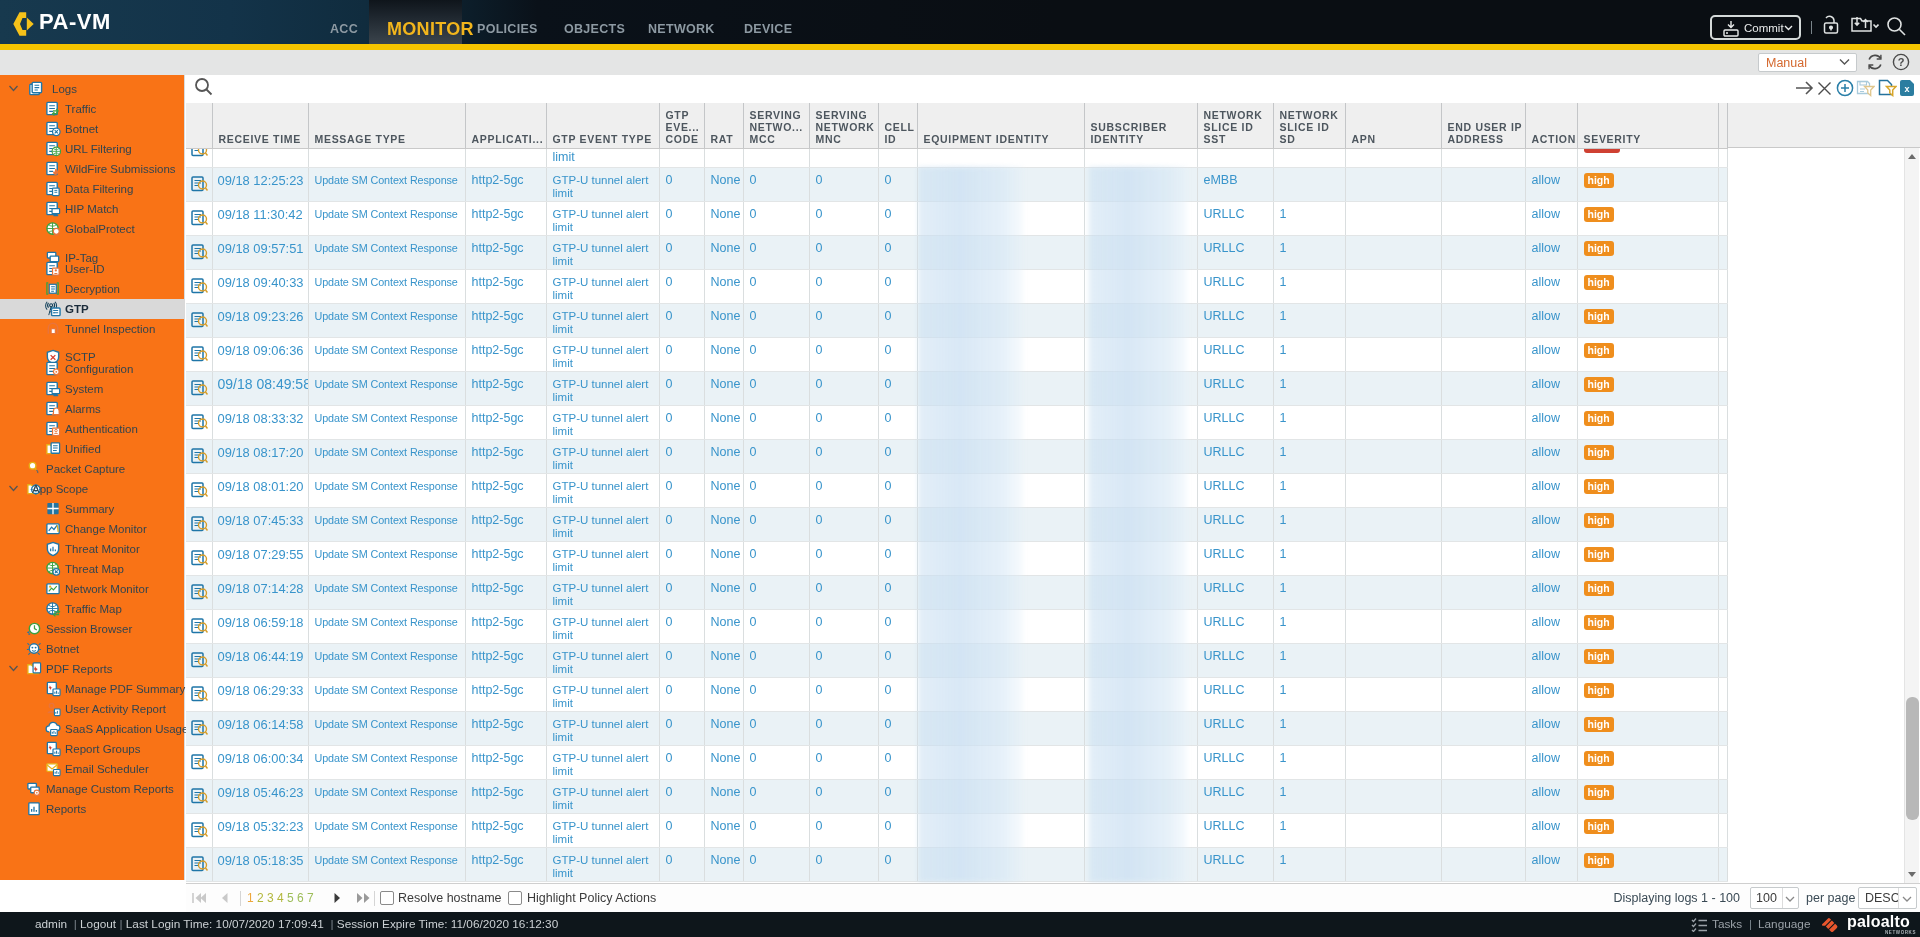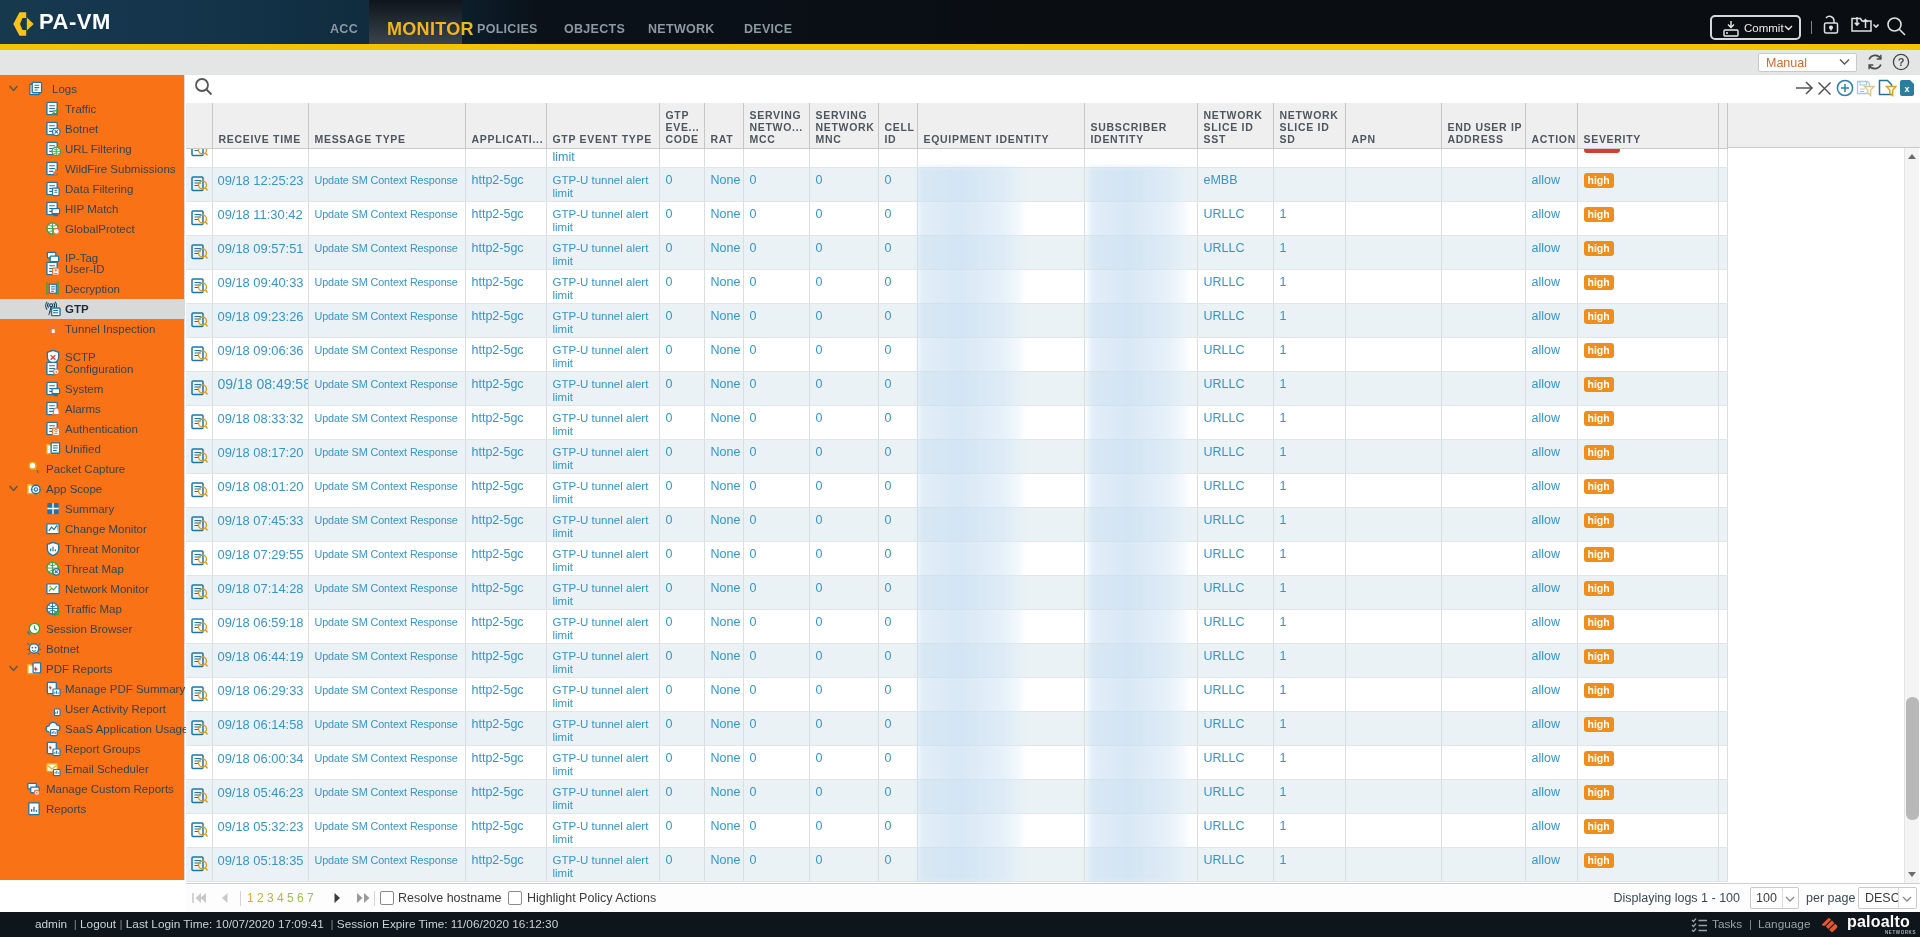--- a/index.html
+++ b/index.html
@@ -310,21 +310,21 @@
 <div class="tr1" style="top:404px;">
         <svg class="cart" width="9" height="7" viewBox="0 0 9 7">
           <path d="M0.5 1 L4.5 5.5 L8.5 1" fill="none" stroke="#555" stroke-width="1.3"></path>
         </svg>
         <svg class="ticon" style="left:26px;" width="16" height="17" viewBox="0 0 16 17">
           <path d="M1.5 4 v9.5 h11 v-8 h-6 l-1.5 -1.5 z" fill="#fff" stroke="#e8b016" stroke-width="1.4"></path>
           <circle cx="10" cy="9" r="4.5" fill="#fff" stroke="#1f76a8" stroke-width="1.4"></circle>
           <circle cx="10" cy="9" r="1.8" fill="none" stroke="#1f76a8" stroke-width="1.2"></circle>
           <path d="M10 3.5 v2 M10 12.5 v2 M4.5 9 h2 M13.5 9 h2" stroke="#1f76a8" stroke-width="1.2"></path>
         </svg>
-        <span class="tlab" style="left:46px;">App Scope</span>
+        <span class="tlab" style="left:32px;">App Scope</span>
       </div>
 <div class="tr1" style="top:424px;">
         <svg class="ticon" style="left:45px;" width="16" height="17" viewBox="0 0 16 17">
           <rect x="2" y="2" width="12" height="12" rx="1" fill="#2474a0"></rect>
           <path d="M2 8 h12 M8 2 v12" stroke="#fff" stroke-width="1.4"></path>
         </svg>
         <span class="tlab" style="left:65px;">Summary</span>
       </div>
 <div class="tr1" style="top:444px;">
         <svg class="ticon" style="left:45px;" width="16" height="17" viewBox="0 0 16 17">

